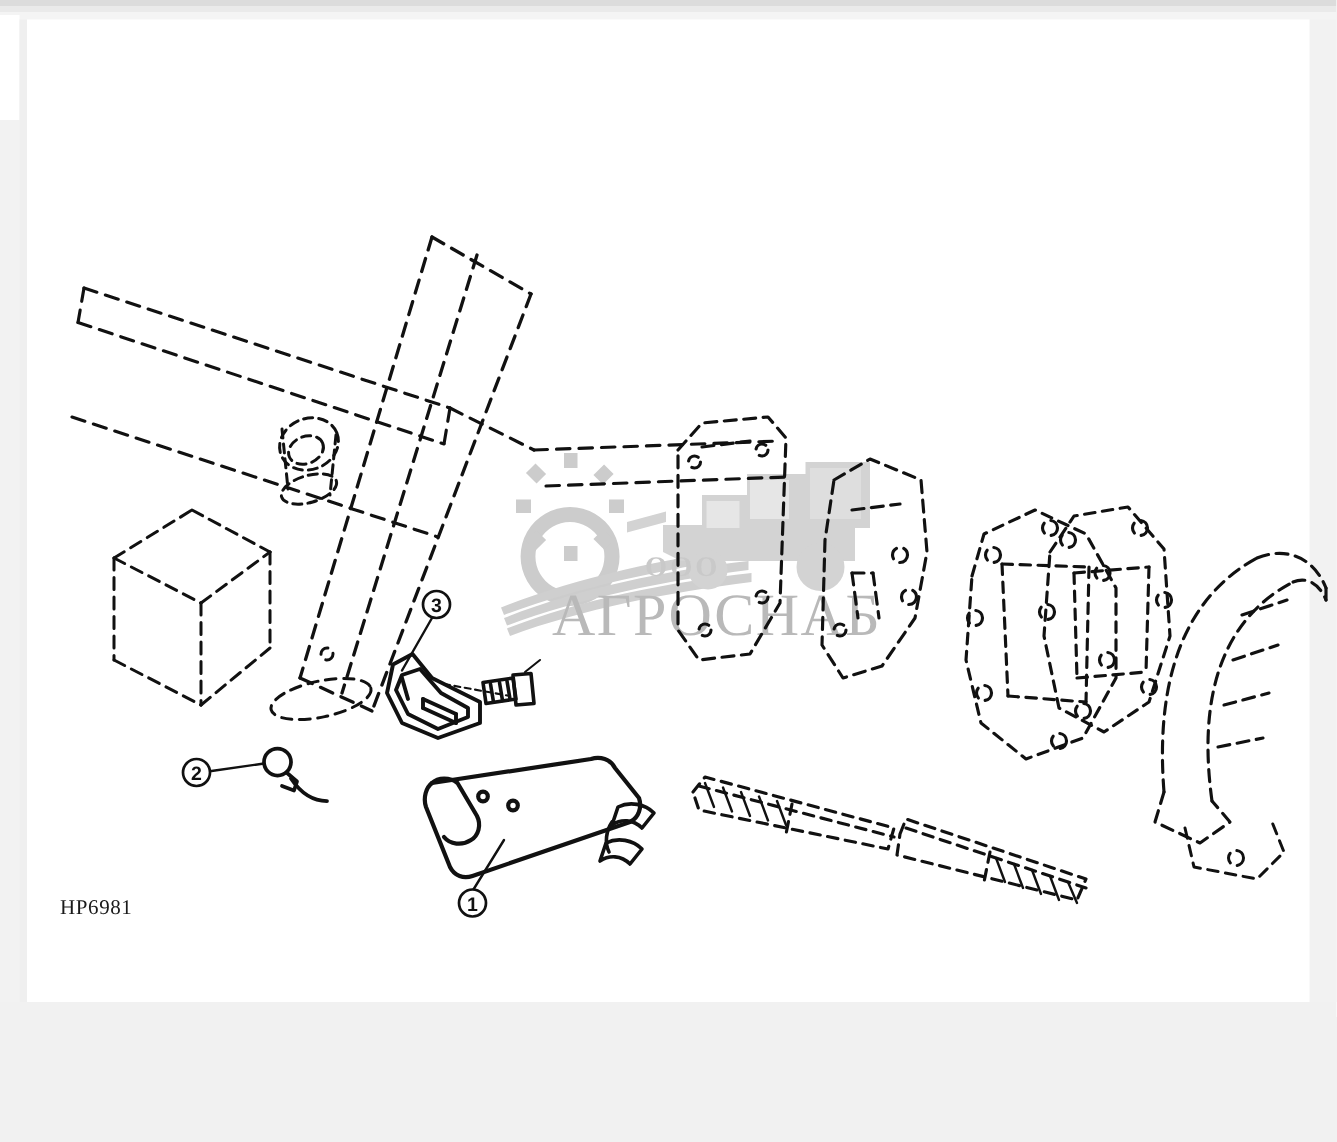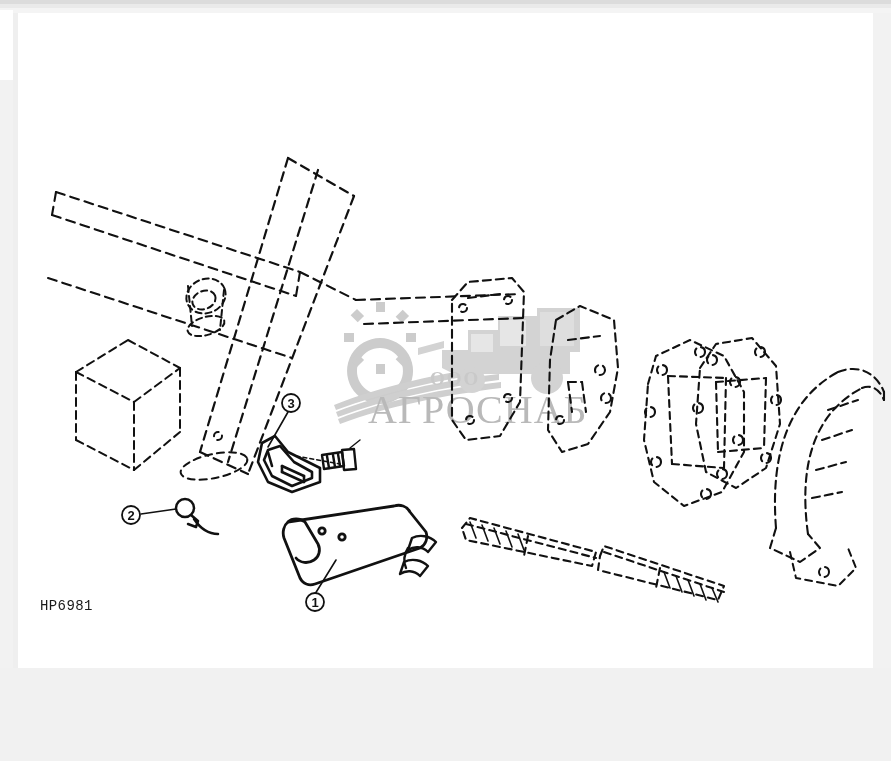--- a/index.html
+++ b/index.html
@@ -51,21 +51,21 @@
   
   .diagram-svg {
     position: absolute;
     left: 0; top: 0;
     width: 891px; height: 761px;
   }
   
   .fig-ref {
     position: absolute;
     left: 40px; top: 598px;
-    font-family: Liberation Mono, monospace;
+    font-family: Liberation Serif, serif;
     font-size: 14px;
     letter-spacing: 0.4px;
     color: #1a1a1a;
     white-space: nowrap;
   }
   
   .watermark {
     position: absolute;
     left: 322px; top: 300px;
     width: 265px; height: 145px;

